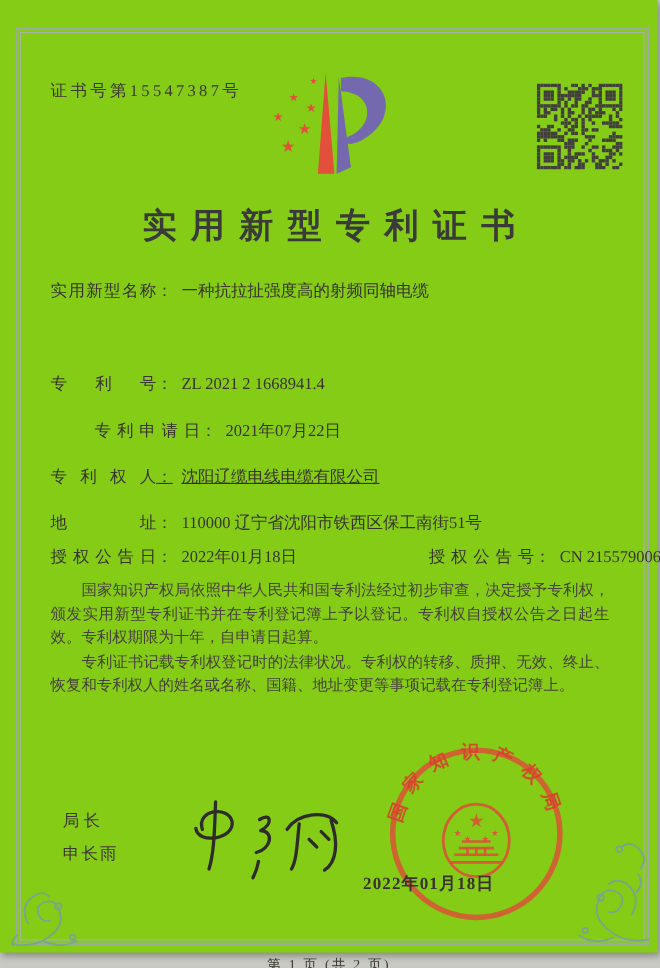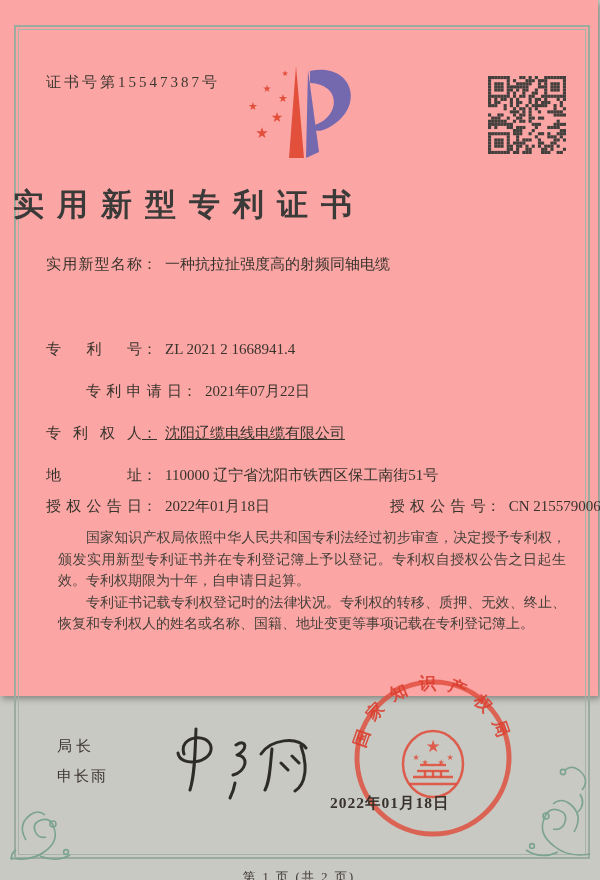--- a/index.html
+++ b/index.html
@@ -2,54 +2,53 @@
 <html><head>
 <meta charset="utf-8">
 <style>
   html,body{margin:0;padding:0;}
   body{
     width:600px;height:880px;position:relative;overflow:hidden;
     background:#c9c9c4;
     font-family:"Liberation Serif","DejaVu Serif",serif;
   }
   .page{
-    position:absolute;left:0;top:0;width:598px;height:696px;
-    background:#fca5a5;
+    position:absolute;left:0;top:0;width:598px;height:866px;
+    background:#84cc16;
     box-shadow:2px 3px 6px rgba(60,60,55,.45);
   }
   .frame{
     position:absolute;left:14px;top:25px;width:572px;height:830px;
     border:2px solid #9bab9e;
   }
   .frame-inner{
     position:absolute;inset:2px;border:1px solid #a6b4a8;
   }
   .abs{position:absolute;}
   .certno{
     left:46px;top:73px;font-size:15px;letter-spacing:3px;color:#3c372f;
   }
   .title{
-    left:0;right:0;top:184px;text-align:left;
+    left:0;right:0;top:184px;text-align:center;
     font-size:31px;font-weight:600;letter-spacing:13px;color:#3a3a38;
     text-indent:13px; 
   }
   .row{
     left:46px;right:30px;font-size:15px;color:#38342c;white-space:nowrap;
   }
   .lbl{
     display:inline-block;width:96px;vertical-align:bottom;
     text-align:justify;text-align-last:justify;
   }
   .val{padding-left:8px;}
   .grant2{margin-left:58px;}
   .paras{
     left:46px;width:508px;top:527px;
     font-size:14px;line-height:21.5px;color:#46413a;
     text-align:justify;
-    margin-left:12px;
   }
   .paras p{margin:0;text-indent:2em;}
   .signoff-role{left:57px;top:737px;font-size:15px;color:#3c372f;letter-spacing:4px;}
   .signoff-name{left:57px;top:767px;font-size:15px;color:#3c372f;letter-spacing:2px;text-align:center;}
   .seal-date{
     left:330px;top:793px;font-size:15.5px;font-weight:600;
     color:#39332b;letter-spacing:1px;z-index:5;
   }
   .footer{
     left:0;right:0;top:835px;text-align:center;

